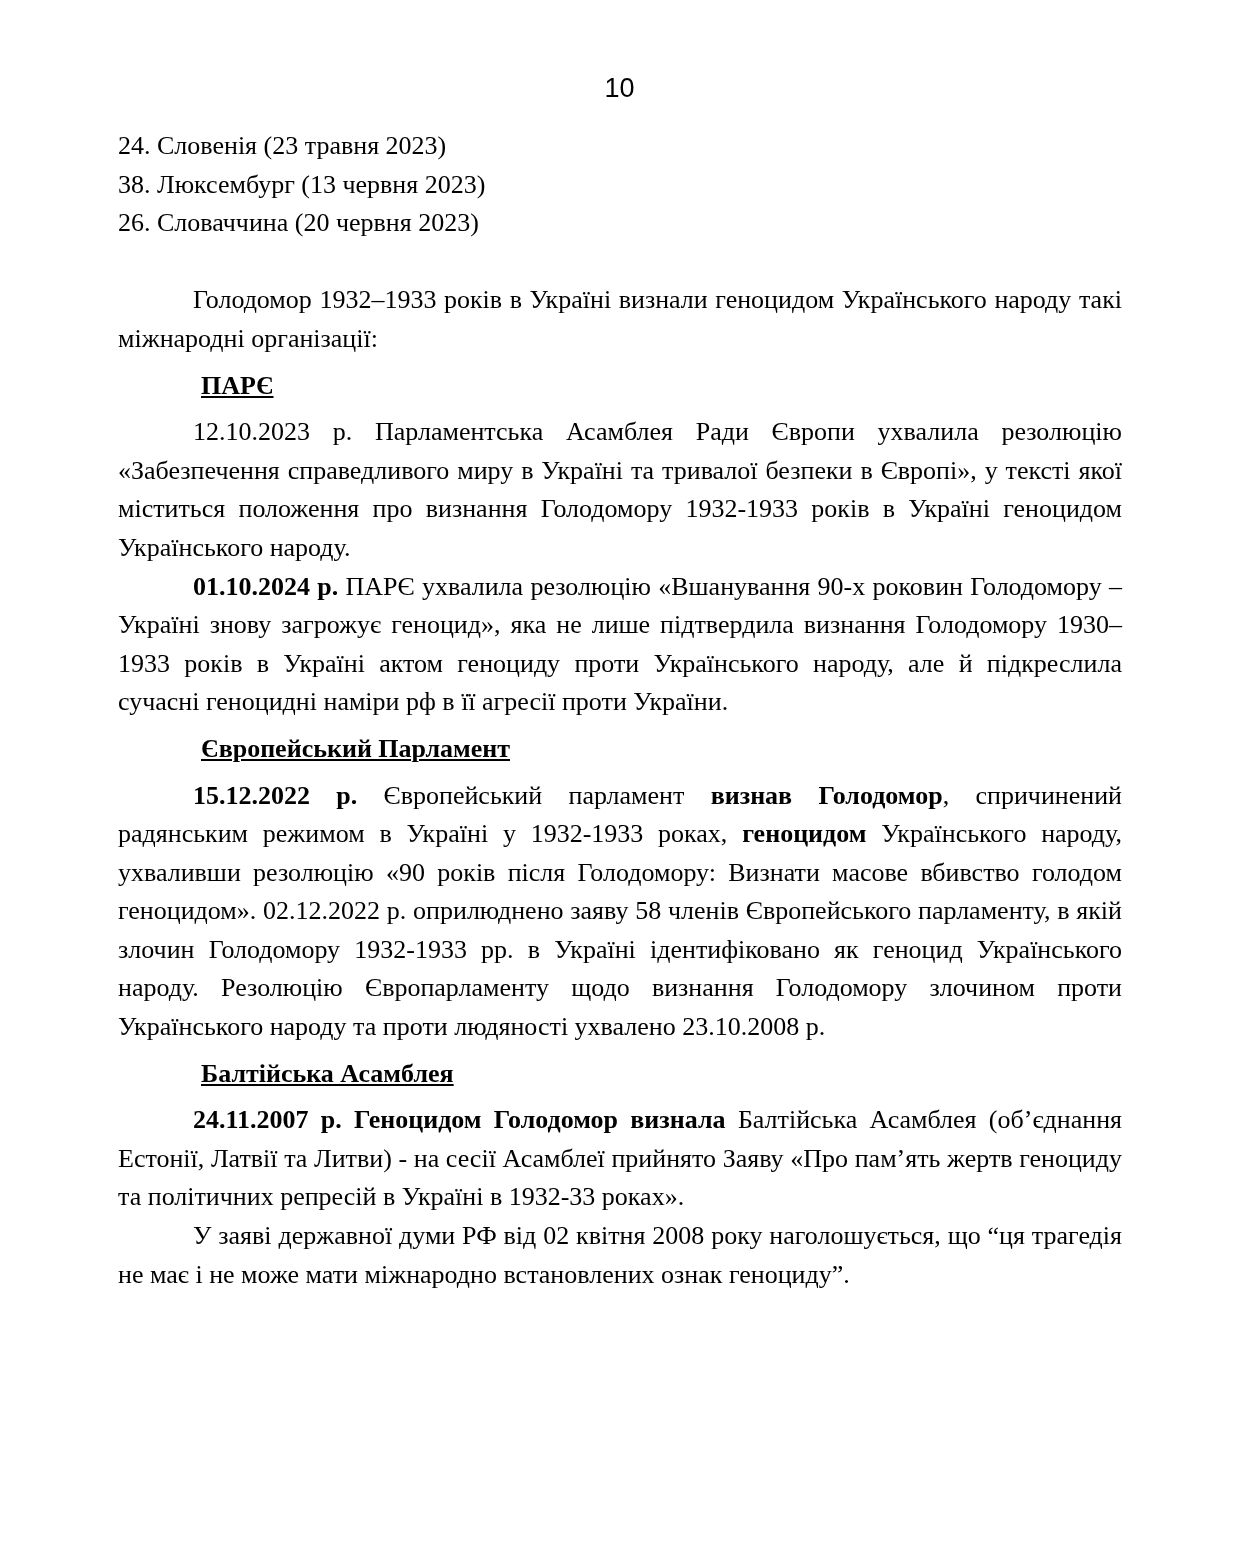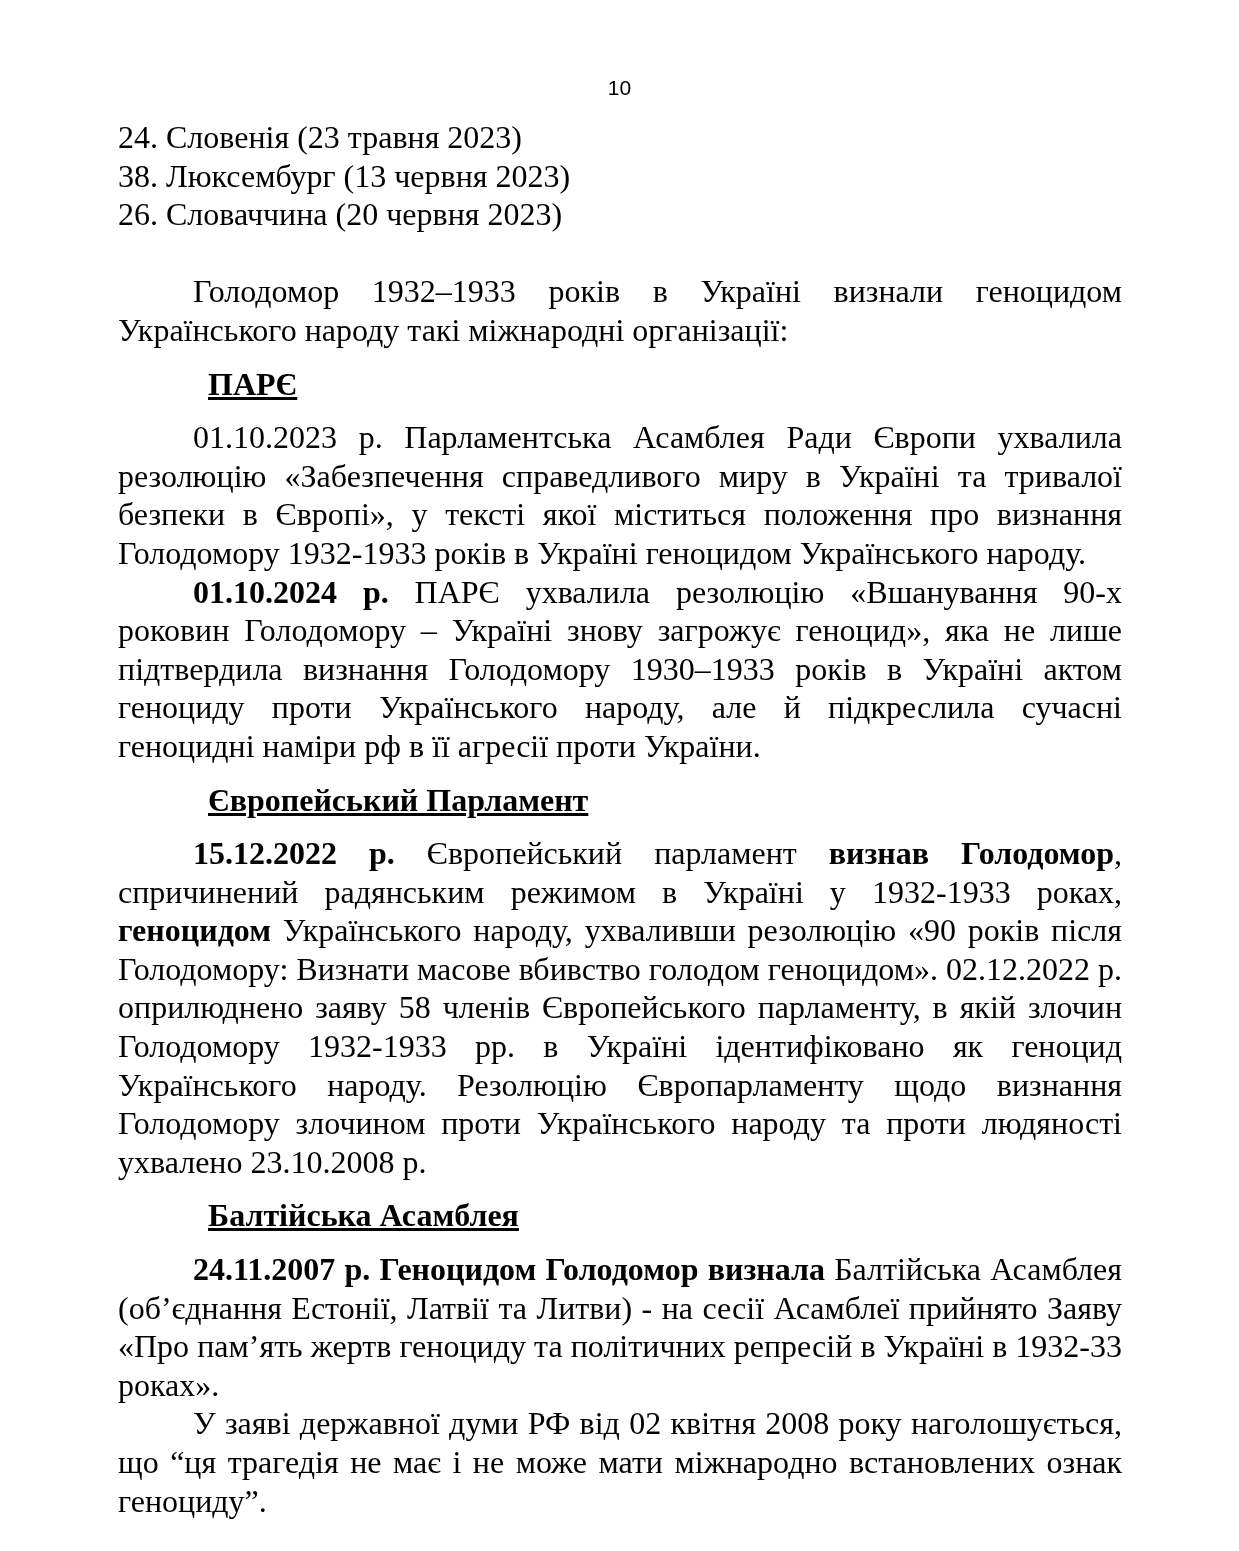--- a/index.html
+++ b/index.html
@@ -15,47 +15,47 @@
       color: #000000;
       font-family: "Liberation Serif", serif;
     }
     .page-number {
       position: absolute;
       top: 76px;
       left: 0;
       width: 1239px;
       text-align: center;
       font-family: "Liberation Sans", sans-serif;
-      font-size: 21px;
+      font-size: 27px;
       line-height: 24px;
     }
     .content {
       position: absolute;
-      top: 118px;
+      top: 127px;
       left: 118px;
       width: 1004px;
-      font-size: 32px;
+      font-size: 26px;
       line-height: 38.6px;
     }
     .list-item {
       white-space: nowrap;
     }
     .spacer {
       height: 38.6px;
     }
     .para {
       text-align: justify;
       text-indent: 75px;
       margin: 0;
     }
     .para.wide {
       width: 1036px;
     }
     .heading {
-      margin: 15px;
+      margin: 8px;
       padding-left: 75px;
       font-weight: bold;
       text-decoration: underline;
     }
     .b { font-weight: bold; }
   </style>
 </head>
 <body>
 
 <div class="page-number">10</div>
@@ -67,21 +67,21 @@
     <div class="list-item">38. Люксембург (13 червня 2023)</div>
     <div class="list-item">26. Словаччина (20 червня 2023)</div>
   </div>
 
   <div class="spacer"></div>
 
 
   <p class="para">Голодомор 1932–1933 років в Україні визнали геноцидом Українського народу такі міжнародні організації:</p>
 
   <p class="heading">ПАРЄ</p>
-  <p class="para">01.10.2023 р. Парламентська Асамблея Ради Європи ухвалила резолюцію «Забезпечення справедливого миру в Україні та тривалої безпеки в Європі», у тексті якої міститься положення про визнання Голодомору 1932-1933 років в Україні геноцидом Українського народу.</p>
+  <p class="para">12.10.2023 р. Парламентська Асамблея Ради Європи ухвалила резолюцію «Забезпечення справедливого миру в Україні та тривалої безпеки в Європі», у тексті якої міститься положення про визнання Голодомору 1932-1933 років в Україні геноцидом Українського народу.</p>
   <p class="para"><span class="b">01.10.2024 р.</span><span> ПАРЄ ухвалила резолюцію «Вшанування 90-х роковин Голодомору – Україні знову загрожує геноцид», яка не лише підтвердила визнання Голодомору 1930–1933 років в Україні актом геноциду проти Українського народу, але й підкреслила сучасні геноцидні наміри рф в її агресії проти України.</span></p>
 
   <p class="heading">Європейський Парламент</p>
   <p class="para"><span class="b">15.12.2022 р.</span><span> Європейський парламент </span><span class="b">визнав Голодомор</span><span>, спричинений радянським режимом в Україні у 1932-1933 роках, </span><span class="b">геноцидом</span><span> Українського народу, ухваливши резолюцію «90 років після Голодомору: Визнати масове вбивство голодом геноцидом». 02.12.2022 р. оприлюднено заяву 58 членів Європейського парламенту, в якій злочин Голодомору 1932-1933 рр. в Україні ідентифіковано як геноцид Українського народу. Резолюцію Європарламенту щодо визнання Голодомору злочином проти Українського народу та проти людяності ухвалено 23.10.2008 р.</span></p>
 
   <p class="heading">Балтійська Асамблея</p>
   <p class="para"><span class="b">24.11.2007 р. Геноцидом Голодомор визнала</span><span> Балтійська Асамблея (об’єднання Естонії, Латвії та Литви) - на сесії Асамблеї прийнято Заяву «Про пам’ять жертв геноциду та політичних репресій в Україні в 1932-33 роках».</span></p>
 
   <p class="para">У заяві державної думи РФ від 02 квітня 2008 року наголошується, що “ця трагедія не має і не може мати міжнародно встановлених ознак геноциду”.</p>
 

